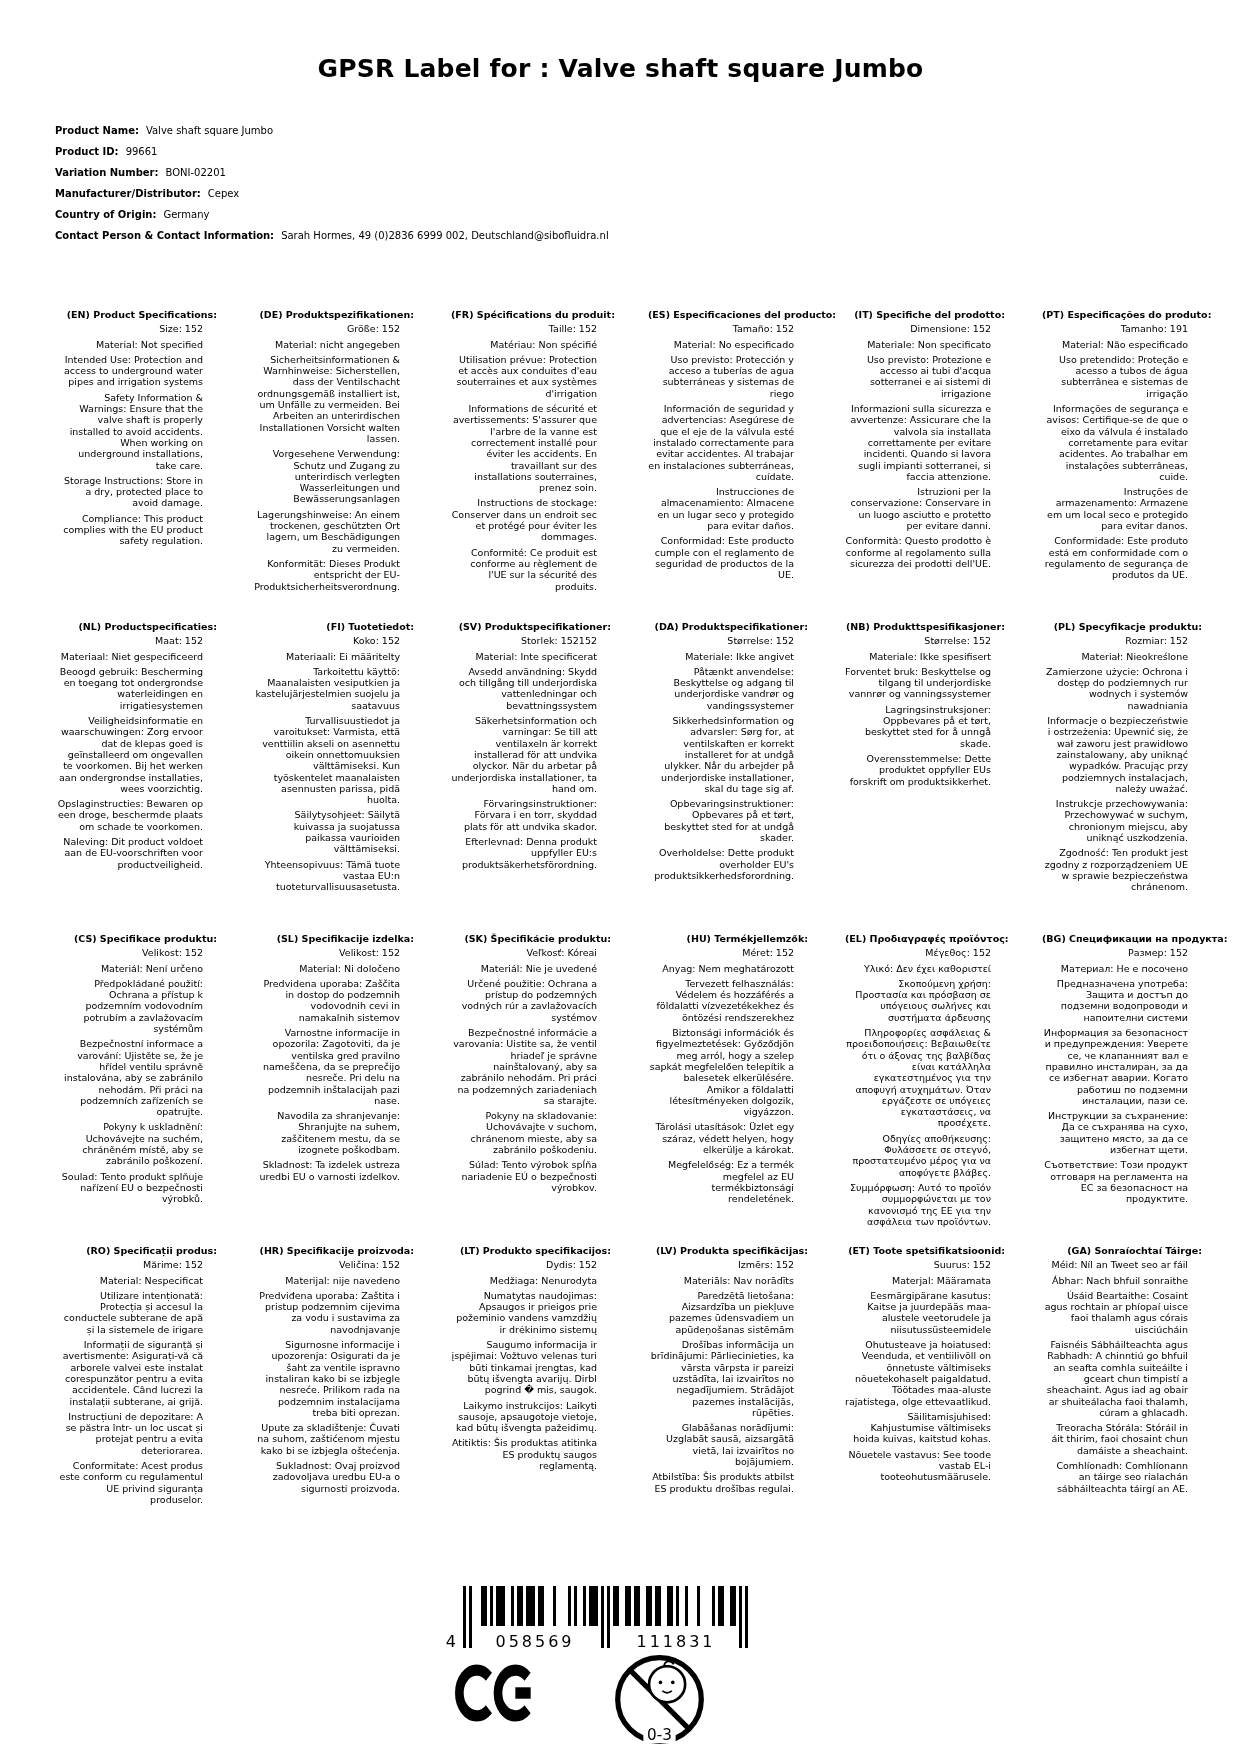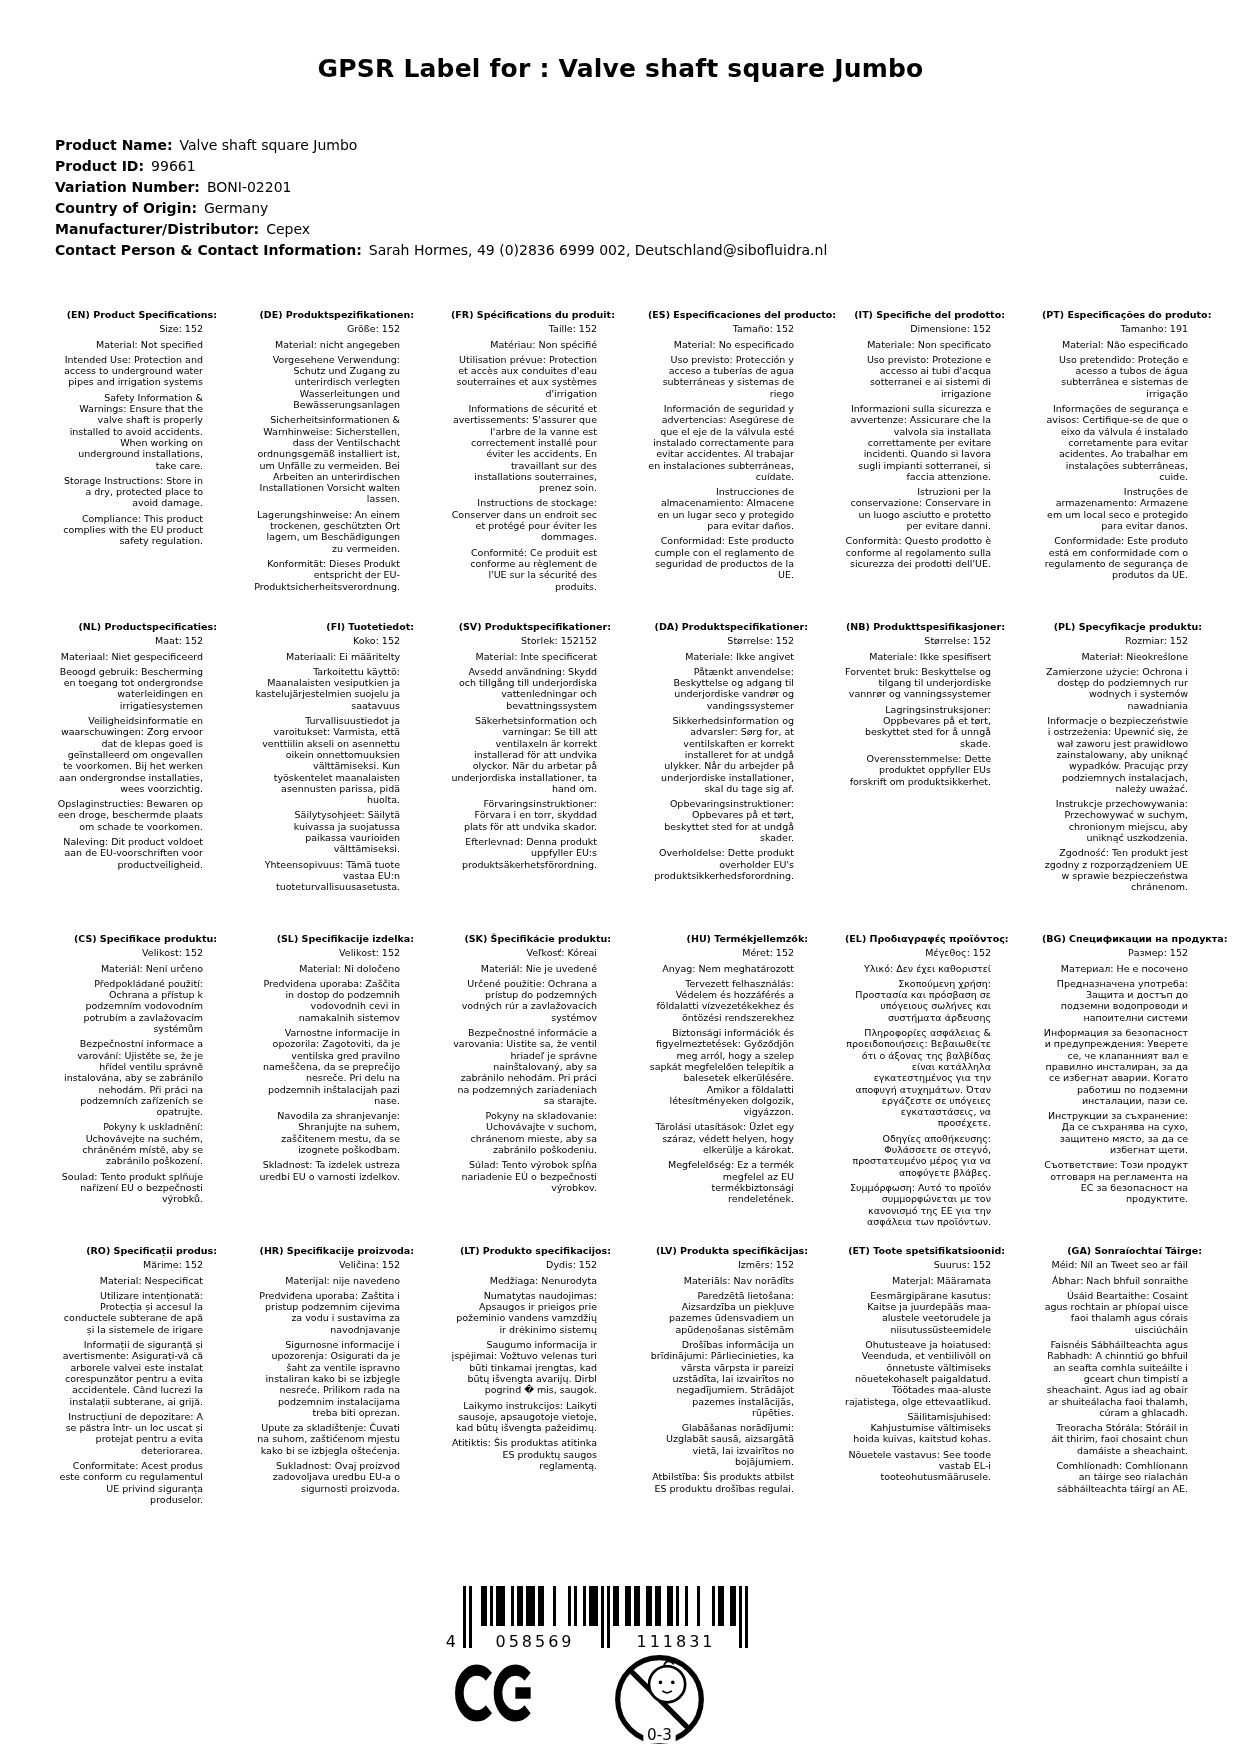--- a/index.html
+++ b/index.html
@@ -4,21 +4,21 @@
 <style>
   html,body{margin:0;padding:0;background:#fff;}
   .page{
     position:relative;width:1241px;height:1754px;background:#fff;color:#000;
     font-family:"DejaVu Sans", sans-serif;overflow:hidden;
   }
   .title{
     position:absolute;top:54px;left:0;width:100%;text-align:center;
     font-size:25px;font-weight:bold;letter-spacing:0.2px;
   }
-  .product-info{position:absolute;top:135px;left:55px;font-size:14px;line-height:21px;}
+  .product-info{position:absolute;top:120px;left:55px;font-size:10px;line-height:21px;}
   .pline .plabel{font-weight:bold;}
   .pline .pvalue{margin-left:7px;}
   .grid{
     position:absolute;top:309px;left:57px;width:1146px;
     display:grid;grid-template-columns:repeat(6,160px);column-gap:37px;
     grid-auto-rows:312px;
   }
   .block{font-size:9.5px;line-height:11.3px;text-align:right;}
   .block h3{font-size:9.5px;font-weight:bold;margin:0 0 3px 0;white-space:nowrap;}
   .block p{margin:0 0 4px 0;padding-right:14px;overflow-wrap:break-word;}
@@ -31,41 +31,41 @@
 <body>
 
 <div class="page">
 
   <div class="title">GPSR Label for : Valve shaft square Jumbo</div>
 
   <section class="product-info" id="product-info">
       <div class="pline"><span class="plabel">Product Name:</span><span class="pvalue">Valve shaft square Jumbo</span></div>
       <div class="pline"><span class="plabel">Product ID:</span><span class="pvalue">99661</span></div>
       <div class="pline"><span class="plabel">Variation Number:</span><span class="pvalue">BONI-02201</span></div>
+      <div class="pline"><span class="plabel">Manufacturer/Distributor:</span><span class="pvalue">Cepex</span></div>
       <div class="pline"><span class="plabel">Country of Origin:</span><span class="pvalue">Germany</span></div>
-      <div class="pline"><span class="plabel">Manufacturer/Distributor:</span><span class="pvalue">Cepex</span></div>
       <div class="pline"><span class="plabel">Contact Person &amp; Contact Information:</span><span class="pvalue">Sarah Hormes, 49 (0)2836 6999 002, Deutschland@sibofluidra.nl</span></div>
     </section>
 
   <main class="grid" id="language-grid">
       <article class="block">
         <h3>(EN) Product Specifications:</h3>
         <p>Size: 152</p>
         <p>Material: Not specified</p>
         <p>Intended Use: Protection and access to underground water pipes and irrigation systems</p>
         <p>Safety Information &amp; Warnings: Ensure that the valve shaft is properly installed to avoid accidents. When working on underground installations, take care.</p>
         <p>Storage Instructions: Store in a dry, protected place to avoid damage.</p>
         <p>Compliance: This product complies with the EU product safety regulation.</p>
       </article>
       <article class="block">
         <h3>(DE) Produktspezifikationen:</h3>
         <p>Größe: 152</p>
         <p>Material: nicht angegeben</p>
+        <p>Sicherheitsinformationen &amp; Warnhinweise: Sicherstellen, dass der Ventilschacht ordnungsgemäß installiert ist, um Unfälle zu vermeiden. Bei Arbeiten an unterirdischen Installationen Vorsicht walten lassen.</p>
         <p>Vorgesehene Verwendung: Schutz und Zugang zu unterirdisch verlegten Wasserleitungen und Bewässerungsanlagen</p>
-        <p>Sicherheitsinformationen &amp; Warnhinweise: Sicherstellen, dass der Ventilschacht ordnungsgemäß installiert ist, um Unfälle zu vermeiden. Bei Arbeiten an unterirdischen Installationen Vorsicht walten lassen.</p>
         <p>Lagerungshinweise: An einem trockenen, geschützten Ort lagern, um Beschädigungen zu vermeiden.</p>
         <p>Konformität: Dieses Produkt entspricht der EU-Produktsicherheitsverordnung.</p>
       </article>
       <article class="block">
         <h3>(FR) Spécifications du produit:</h3>
         <p>Taille: 152</p>
         <p>Matériau: Non spécifié</p>
         <p>Utilisation prévue: Protection et accès aux conduites d'eau souterraines et aux systèmes d'irrigation</p>
         <p>Informations de sécurité et avertissements: S'assurer que l'arbre de la vanne est correctement installé pour éviter les accidents. En travaillant sur des installations souterraines, prenez soin.</p>
         <p>Instructions de stockage: Conserver dans un endroit sec et protégé pour éviter les dommages.</p>

